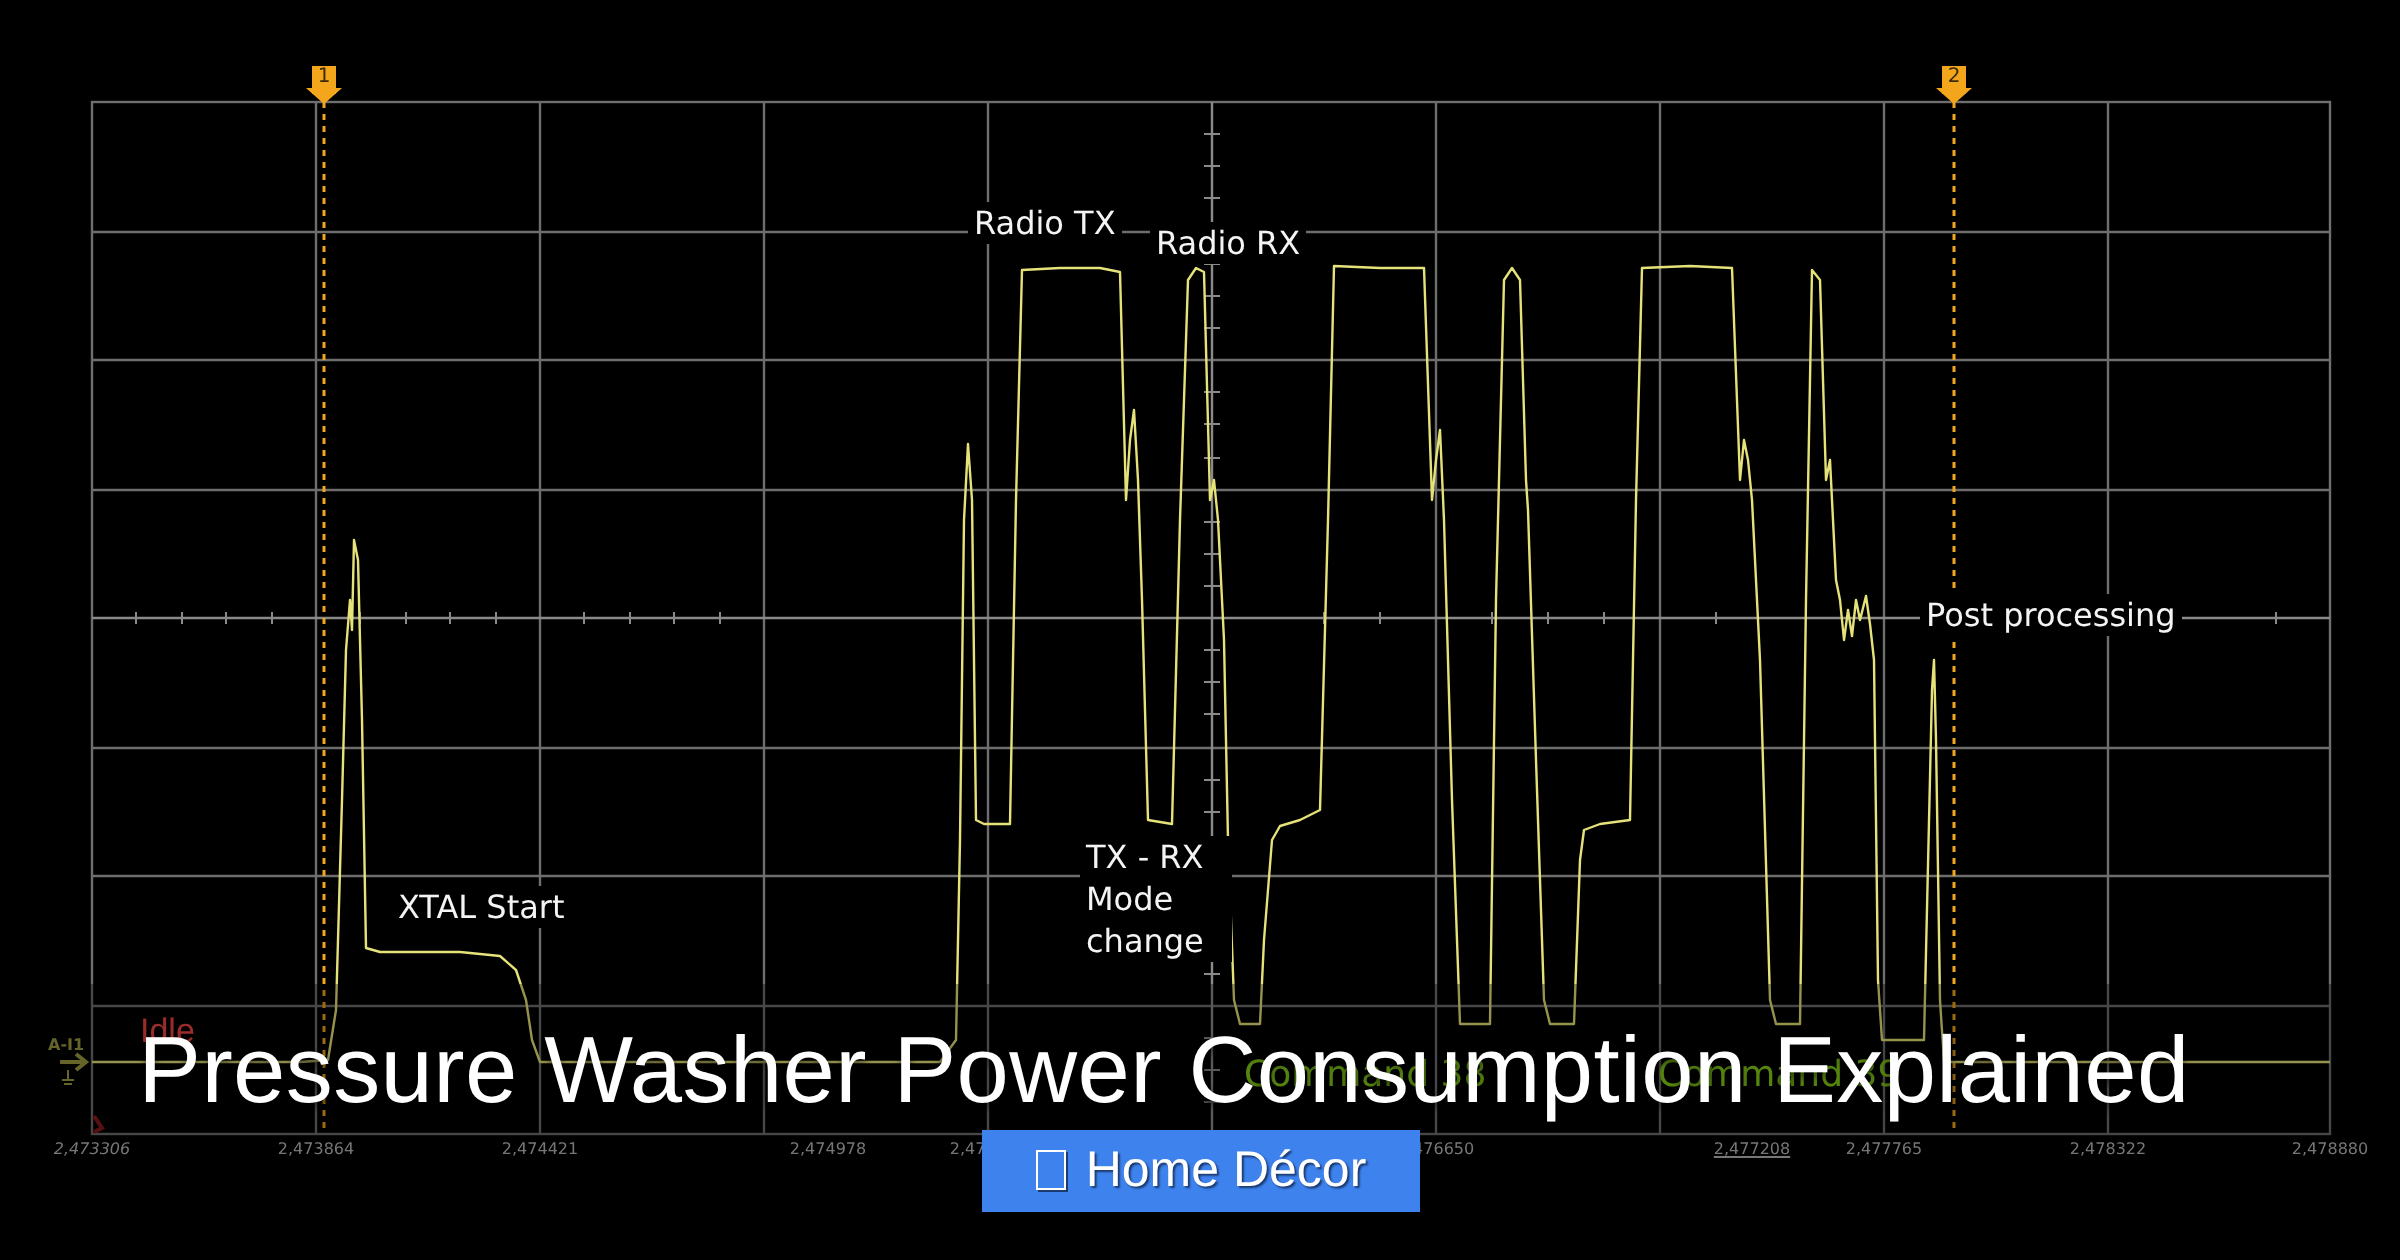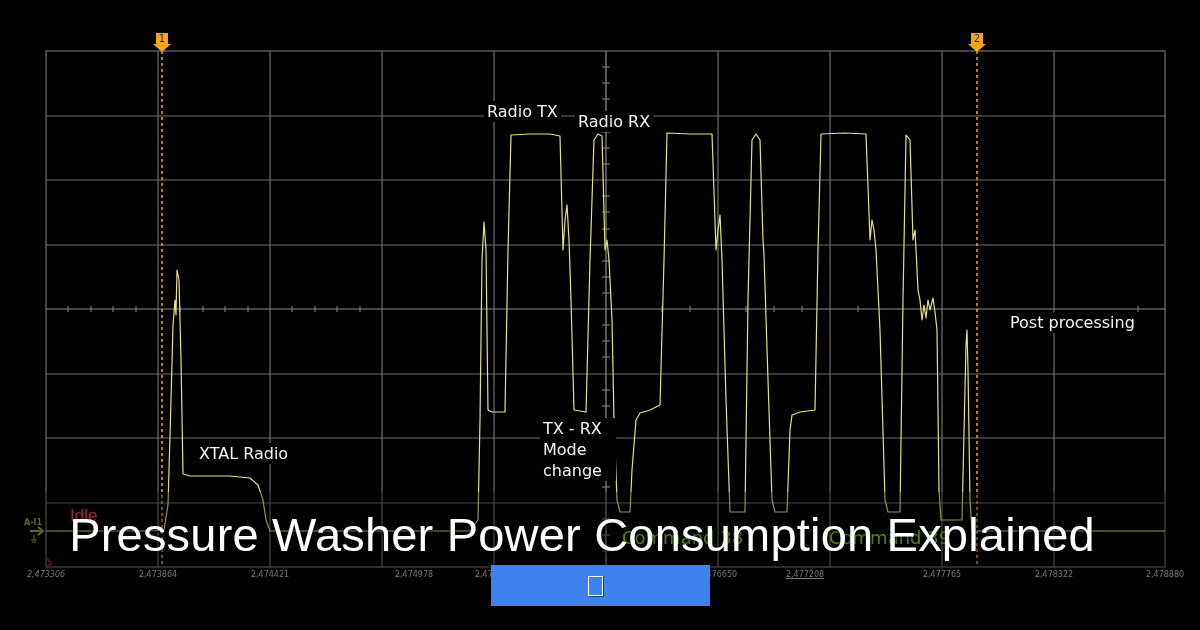--- a/index.html
+++ b/index.html
@@ -119,42 +119,42 @@
   </g>
 </svg>
 
 <div class="marker" style="left:156px; top:33px;">
   <span>1</span>
 </div>
 <div class="marker" style="left:971px; top:33px;">
   <span>2</span>
 </div>
 
-<div class="anno" style="left:196px; top:443px;">XTAL Radio</div>
+<div class="anno" style="left:196px; top:443px;">XTAL Start</div>
 <div class="anno" style="left:484px; top:101px;">Radio TX</div>
 <div class="anno" style="left:575px; top:111px;text-align:right;">Radio RX</div>
 <div class="anno center" style="left:540px; top:418px; width:70px; white-space:normal; line-height:21px;">
   <span>TX - RX Mode change</span>
 </div>
-<div class="anno" style="left:960px; top:312px;margin-left:47px;">Post processing</div>
+<div class="anno" style="left:960px; top:297px;">Post processing</div>
 
 <div class="chan">A-I1</div>
 <div class="idle">Idle</div>
 <div class="faded" style="left:622px;">Command 38</div>
 <div class="faded" style="left:810px;margin-left:19px;">Command 39</div>
 
 <div class="xtick" style="left:46px;font-style:italic;">2,473306</div>
 <div class="xtick" style="left:158px;">2,473864</div>
 <div class="xtick" style="left:270px;">2,474421</div>
 <div class="xtick" style="left:382px;margin-left:32px;">2,474978</div>
 <div class="xtick" style="left:494px;">2,475536</div>
 <div class="xtick" style="left:606px;">2,476093</div>
 <div class="xtick" style="left:718px;">2,476650</div>
-<div class="xtick" style="left:805px;text-decoration:underline;">2,477208</div>
+<div class="xtick" style="left:876px;text-decoration:underline;">2,477208</div>
 <div class="xtick" style="left:942px;">2,477765</div>
 <div class="xtick" style="left:1054px;">2,478322</div>
 <div class="xtick" style="left:1165px;">2,478880</div>
 
 <div class="overlay-band"></div>
 <div class="title">Pressure Washer Power Consumption Explained</div>
 <div class="badge">
-  <span class="ico"></span>
+  <span class="ico"></span><span>Home Décor</span>
 </div>
 
 </body></html>

